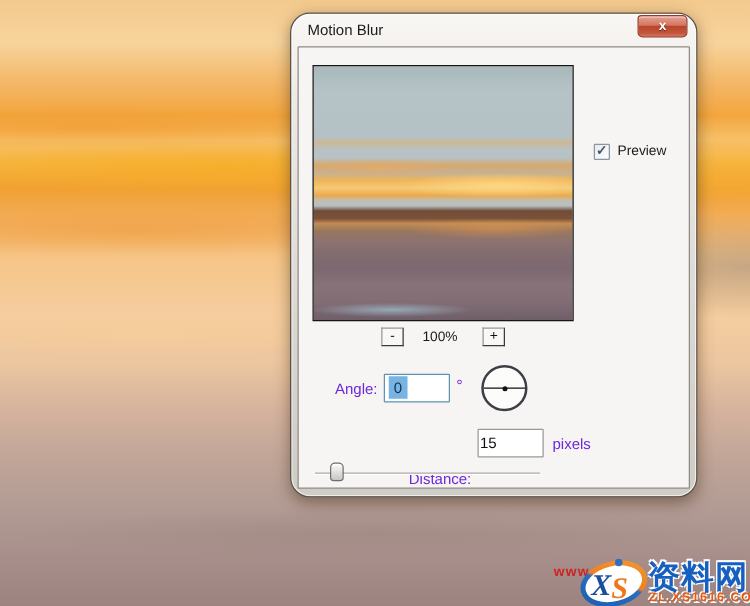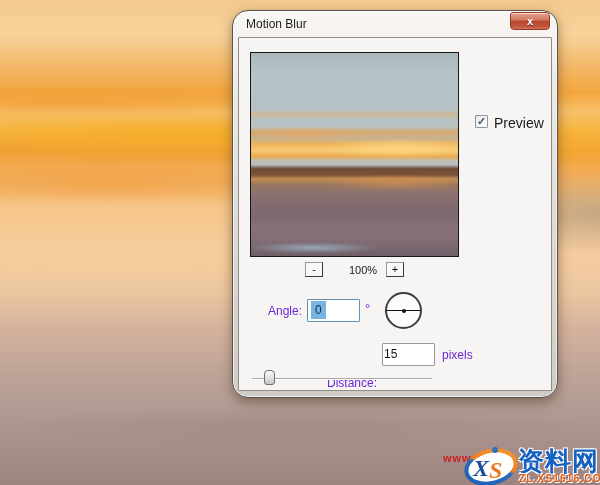--- a/index.html
+++ b/index.html
@@ -79,21 +79,21 @@
   }
 
   
   .zoom-btn {
     position:absolute; width:18px; height:15px; background:#f8f8f7;
     border:1px solid; border-color:#9a9691 #3a3a3a #3a3a3a #9a9691;
     font-size:11px; line-height:13px; text-align:center; color:#111; cursor:pointer;
   }
   .zoom-out { left:66px; top:224px; }
   .zoom-in  { left:147px; top:224px; }
-  .zoom-level { position:absolute; left:103px; top:226px; width:42px; text-align:center;
+  .zoom-level { position:absolute; left:92px; top:226px; width:42px; text-align:center;
     font-size:11px; color:#1a1a1a; }
 
   
   .lbl { position:absolute; font-size:12px; color:#6d28d9; }
   .angle-label { left:20px; top:266px; width:43px; text-align:right; }
   .angle-input {
     position:absolute; left:68px; top:261px; width:53px; height:23px;
     background:#fff; border:1px solid #5f93b4; border-radius:1px;
     font-size:12px; line-height:21px; padding-left:3px; cursor:text;
   }
@@ -140,21 +140,21 @@
     background:linear-gradient(180deg,#f6f6f5 0%,#ebebe9 45%,#dcdcda 50%,#d0d0cd 100%);
     box-shadow:inset 0 1px 0 #fff; }
 
   .checkbox-row { position:absolute; left:236px; top:76px; height:16px; }
   .checkbox {
     position:absolute; left:0; top:1px; width:13px; height:13px;
     background:linear-gradient(135deg,#e9e9e9,#ffffff); border:1px solid #8a97a3;
     border-radius:1px; cursor:pointer;
     color:#41596e; font-size:11px; font-weight:bold; line-height:11px; text-align:center;
   }
-  .checkbox-label { position:absolute; left:19px; top:1px; font-size:14px; color:#1a1a1a;
+  .checkbox-label { position:absolute; left:19px; top:1px; font-size:11px; color:#1a1a1a;
     white-space:nowrap; }
 </style>
 </head>
 <body>
 
 <div class="bg"></div>
 
 <div class="wm-url">www.</div>
 <svg class="wm-logo" width="58" height="40" viewBox="0 0 58 40">
   <defs>

